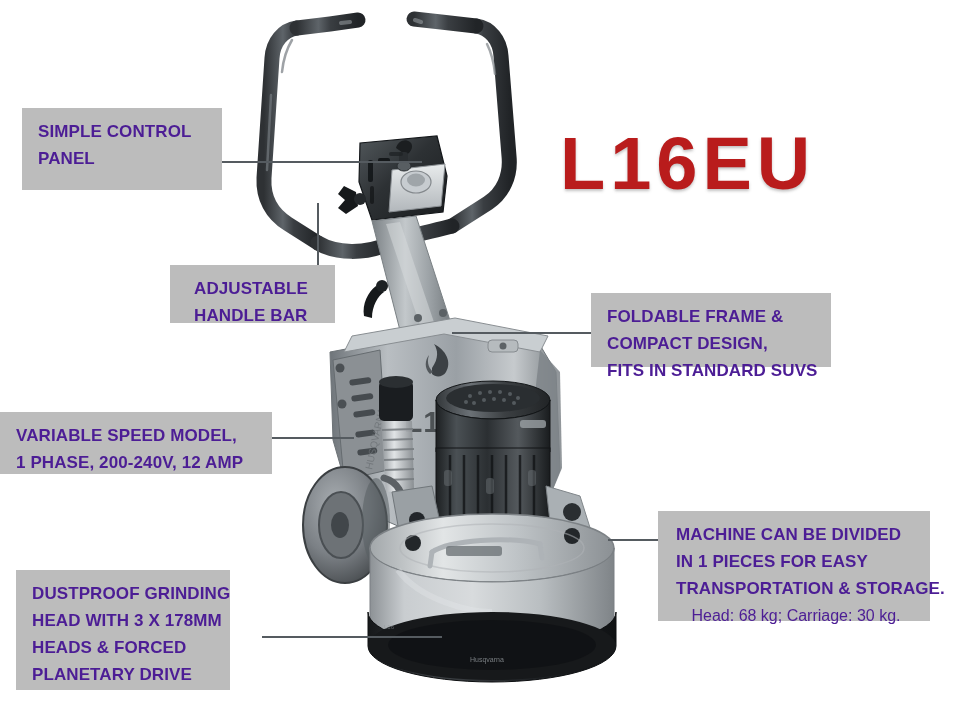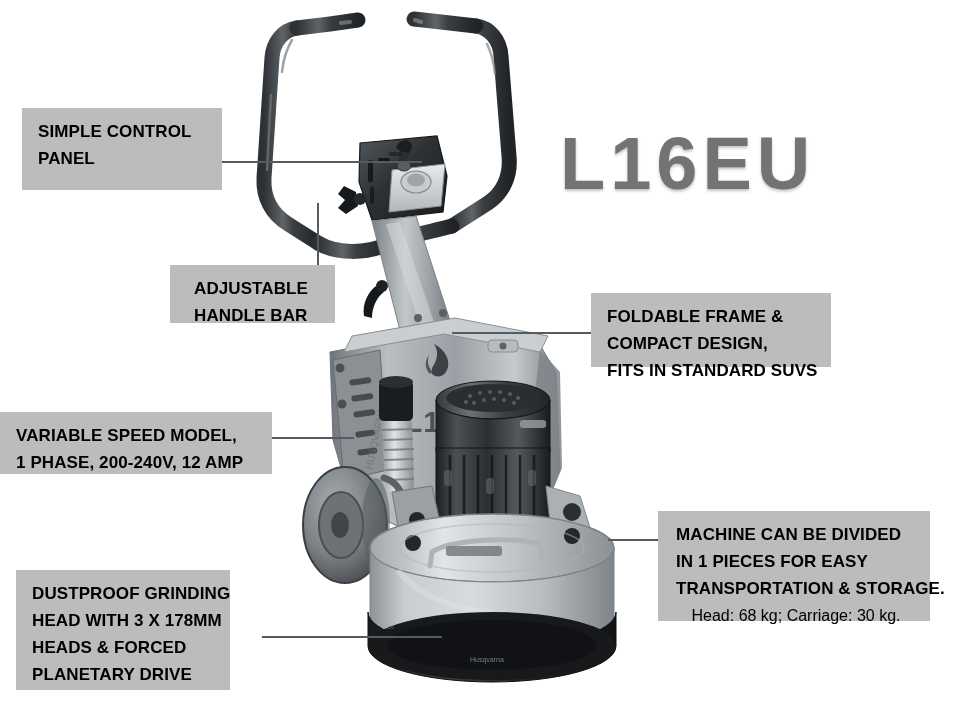--- a/index.html
+++ b/index.html
@@ -16,21 +16,21 @@
     width: 968px;
     height: 706px;
     background: #ffffff;
     overflow: hidden;
   }
 
   
   .callout {
     position: absolute;
     background: #bcbcbc;
-    color: #000000;
+    color: #4c1d95;
     font-weight: bold;
     font-size: 17px;
     line-height: 27px;
     letter-spacing: 0.1px;
     box-sizing: border-box;
     padding: 10px 14px 10px 16px;
     z-index: 6;
   }
   .callout .line {
     display: block;
@@ -66,21 +66,21 @@
   #leader-divided-h       { left: 608px; top: 539px; width: 50px; }
   #leader-dustproof-h     { left: 262px; top: 636px; width: 180px; }
 
   
   #model-title {
     position: absolute;
     left: 560px;
     top: 124px;
     font-size: 74px;
     font-weight: bold;
-    color: #737373;
+    color: #b91c1c;
     letter-spacing: 5px;
     line-height: 80px;
     text-shadow: 0 2px 3px rgba(120,120,120,0.45);
     z-index: 4;
     user-select: none;
   }
 
   
   #machine {
     position: absolute;

